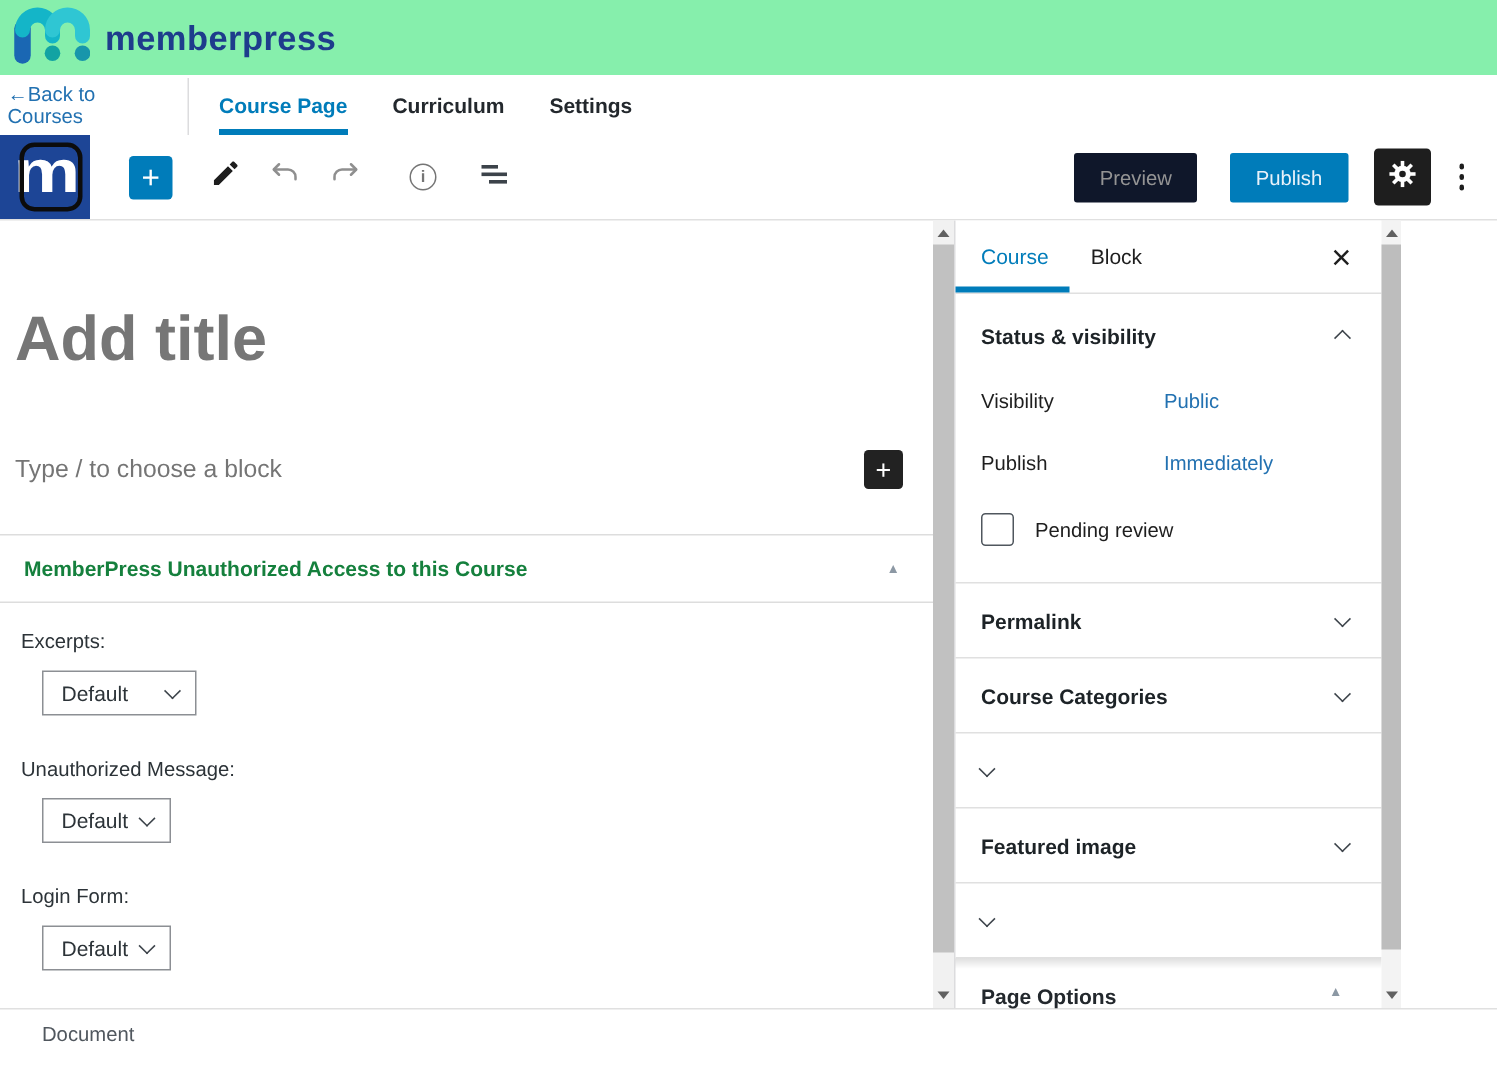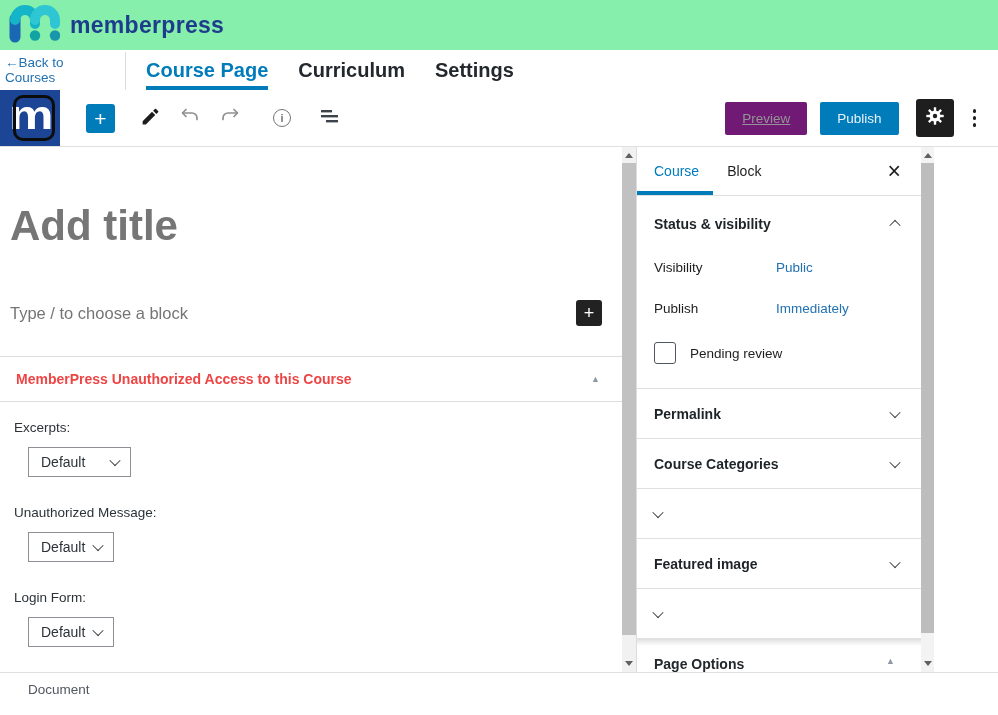--- a/index.html
+++ b/index.html
@@ -10,51 +10,51 @@
   }
 
   
   .top-header { height:50px; display:flex; align-items:center; padding-left:8px; background:#86efac; }
   .wordmark { font-size:23px; font-weight:600; color:#1e3c8c; margin-left:10px; letter-spacing:.3px; }
 
   
   .tab-row { height:40px; display:flex; align-items:stretch; background:#fff; }
   .back-link { color:#2271b1; font-size:13.5px; display:flex; align-items:center; margin-left:5px; width:112px; cursor:pointer; }
   .vdivider { width:1px; background:#dcdcde; margin:2px 20px 0 8px; }
-  .nav-tab { font-size:20px; font-weight:700; color:#23282d; margin-right:30px; display:flex; align-items:center; position:relative; cursor:pointer; }
+  .nav-tab { font-size:14px; font-weight:700; color:#23282d; margin-right:30px; display:flex; align-items:center; position:relative; cursor:pointer; }
   .nav-tab.active { color:#007cba; }
   .nav-tab.active::after { content:""; position:absolute; left:0; right:0; bottom:0; height:4px; background:#007cba; }
 
   
   .toolbar { height:57px; display:flex; align-items:center; border-bottom:1px solid #e0e0e0; background:#fff; }
   .mp-block { width:60px; height:56px; background:#1d4596; position:relative; overflow:hidden; margin-right:26px; cursor:pointer; flex:none; }
   .mp-block .m { position:absolute; left:50%; top:50%; transform:translate(-50%,-58%) scaleX(1.25); color:#fff; font-size:40px; font-weight:700; letter-spacing:-2px; line-height:1; }
   .mp-block .frame { position:absolute; left:13px; top:5px; width:42px; height:46px; border:3px solid #0c0c0c; border-radius:10px; }
   .tb-plus { width:29px; height:29px; background:#007cba; color:#fff; border-radius:3px; display:flex; align-items:center; justify-content:center; font-size:21px; line-height:1; margin-right:20px; cursor:pointer; flex:none; }
   .tb-icon { width:30px; height:30px; display:flex; align-items:center; justify-content:center; margin-right:10px; cursor:pointer; flex:none; }
   .info-circle { width:18px; height:18px; border:1.6px solid #757575; border-radius:50%; color:#757575; font-size:11px; font-weight:700; display:flex; align-items:center; justify-content:center; font-style:normal; }
   .toolbar-right { margin-left:auto; display:flex; align-items:center; padding-right:16px; }
   .btn { font-size:13.5px; border:none; border-radius:2px; padding:9px 17px; cursor:pointer; font-family:inherit; }
-  .btn-preview { background:#701a75; color:#949494; margin-right:13px;text-decoration:underline; }
+  .btn-preview { background:#0f172a; color:#949494; margin-right:22px; }
   .btn-publish { background:#007cba; color:#e8f2fa; margin-right:17px; }
   .btn-gear { width:38px; height:38px; background:#1e1e1e; border-radius:3px; display:flex; align-items:center; justify-content:center; margin-right:13px; cursor:pointer; }
   .kebab { display:flex; flex-direction:column; gap:3.5px; padding:8px 6px; cursor:pointer; }
   .kebab i { width:3.5px; height:3.5px; background:#1e1e1e; border-radius:50%; }
 
   
   .workspace { display:flex; height:525px; }
   .canvas { width:622px; padding-left:10px; overflow:hidden; }
   .add-title { margin-top:55px; font-size:42px; font-weight:700; color:#767676; cursor:text; }
   .block-row { margin-top:50px; display:flex; align-items:center; }
   .block-placeholder { flex:1; font-size:16.5px; color:#757575; cursor:text; }
   .black-plus { width:26px; height:26px; background:#222; color:#fff; border-radius:3px; display:flex; align-items:center; justify-content:center; font-size:18px; line-height:1; margin-right:20px; cursor:pointer; }
 
   .metabox { margin-top:30px; margin-left:-10px; border-top:1px solid #ddd; }
   .metabox-header { display:flex; align-items:center; padding:14px 16px; border-bottom:1px solid #ddd; cursor:pointer; }
-  .metabox-title { flex:1; font-size:14px; font-weight:700; color:#ef4444; }
+  .metabox-title { flex:1; font-size:14px; font-weight:700; color:#15803d; }
   .tri { font-size:9px; color:#8c98a4; margin-right:6px; }
   .metabox-body { padding:18px 14px; }
   .field-label { font-size:13.5px; color:#2c3338; }
   .mp-select { display:inline-flex; align-items:center; border:1px solid #8c8f94; border-radius:0; background:#fff; padding:6px 11px 6px 12px; font-size:14px; color:#2c3338; margin:12px 0 28px 14px; cursor:pointer; }
   .mp-select .gap-wide { width:26px; }
   .mp-select .gap { width:9px; }
 
   
   .chev { width:8px; height:8px; border-right:1.6px solid #3c434a; border-bottom:1.6px solid #3c434a; display:inline-block; flex:none; }
   .chev.down { transform:rotate(45deg) translate(-1px,-1px); }

